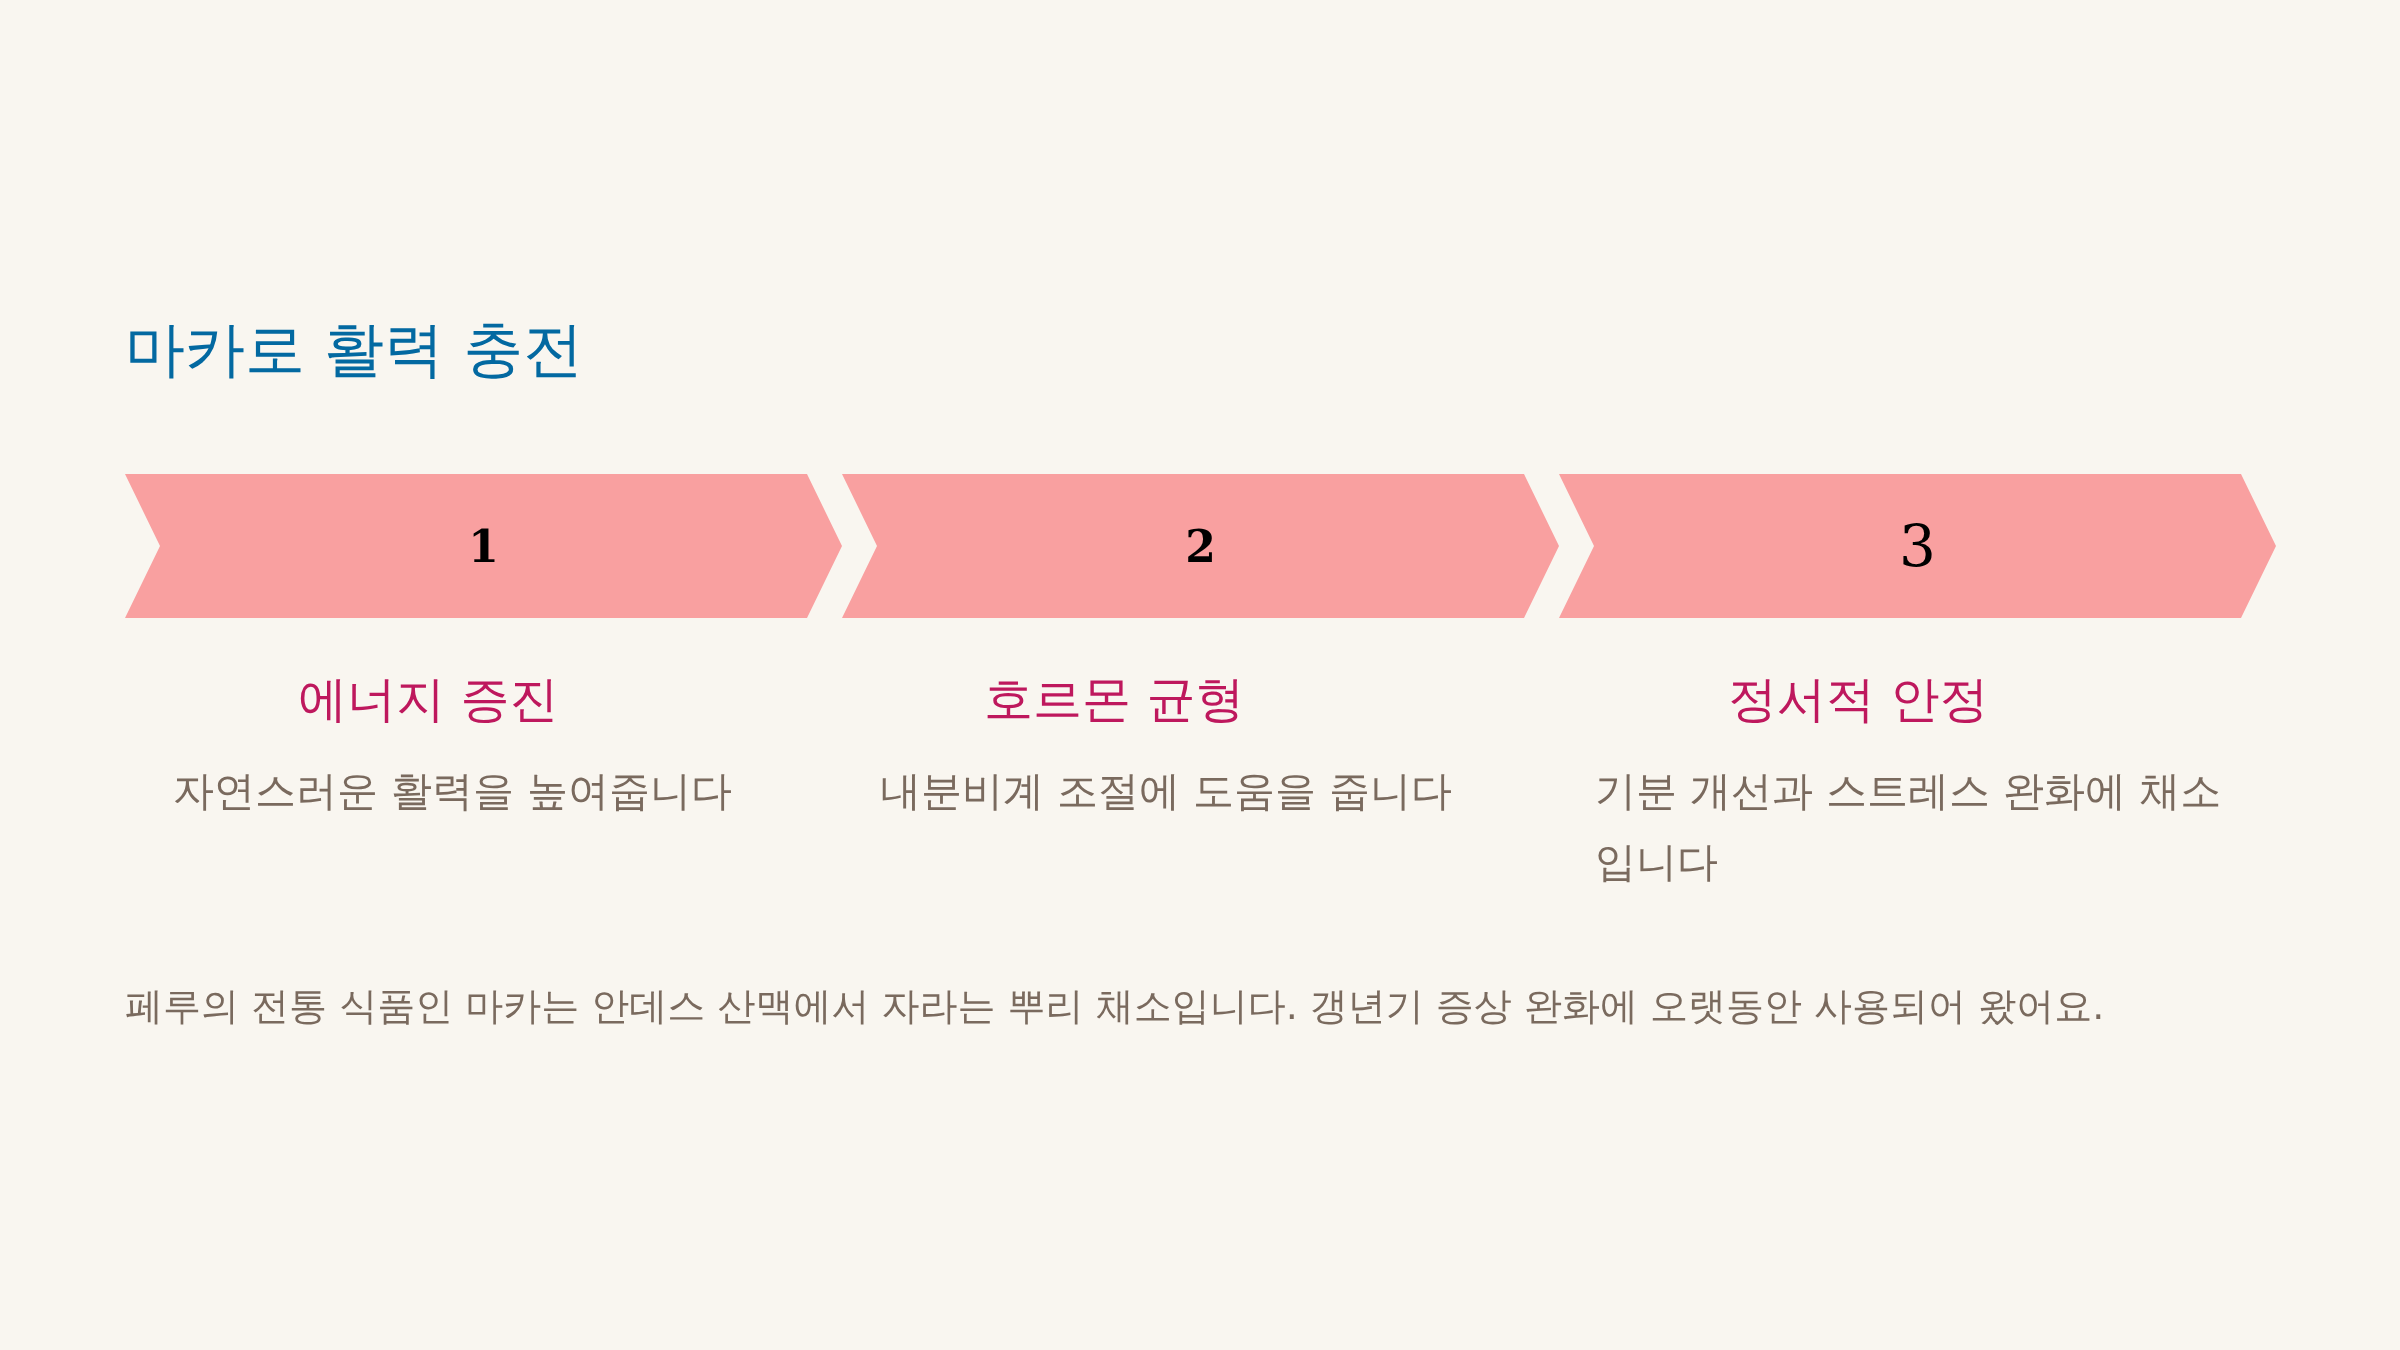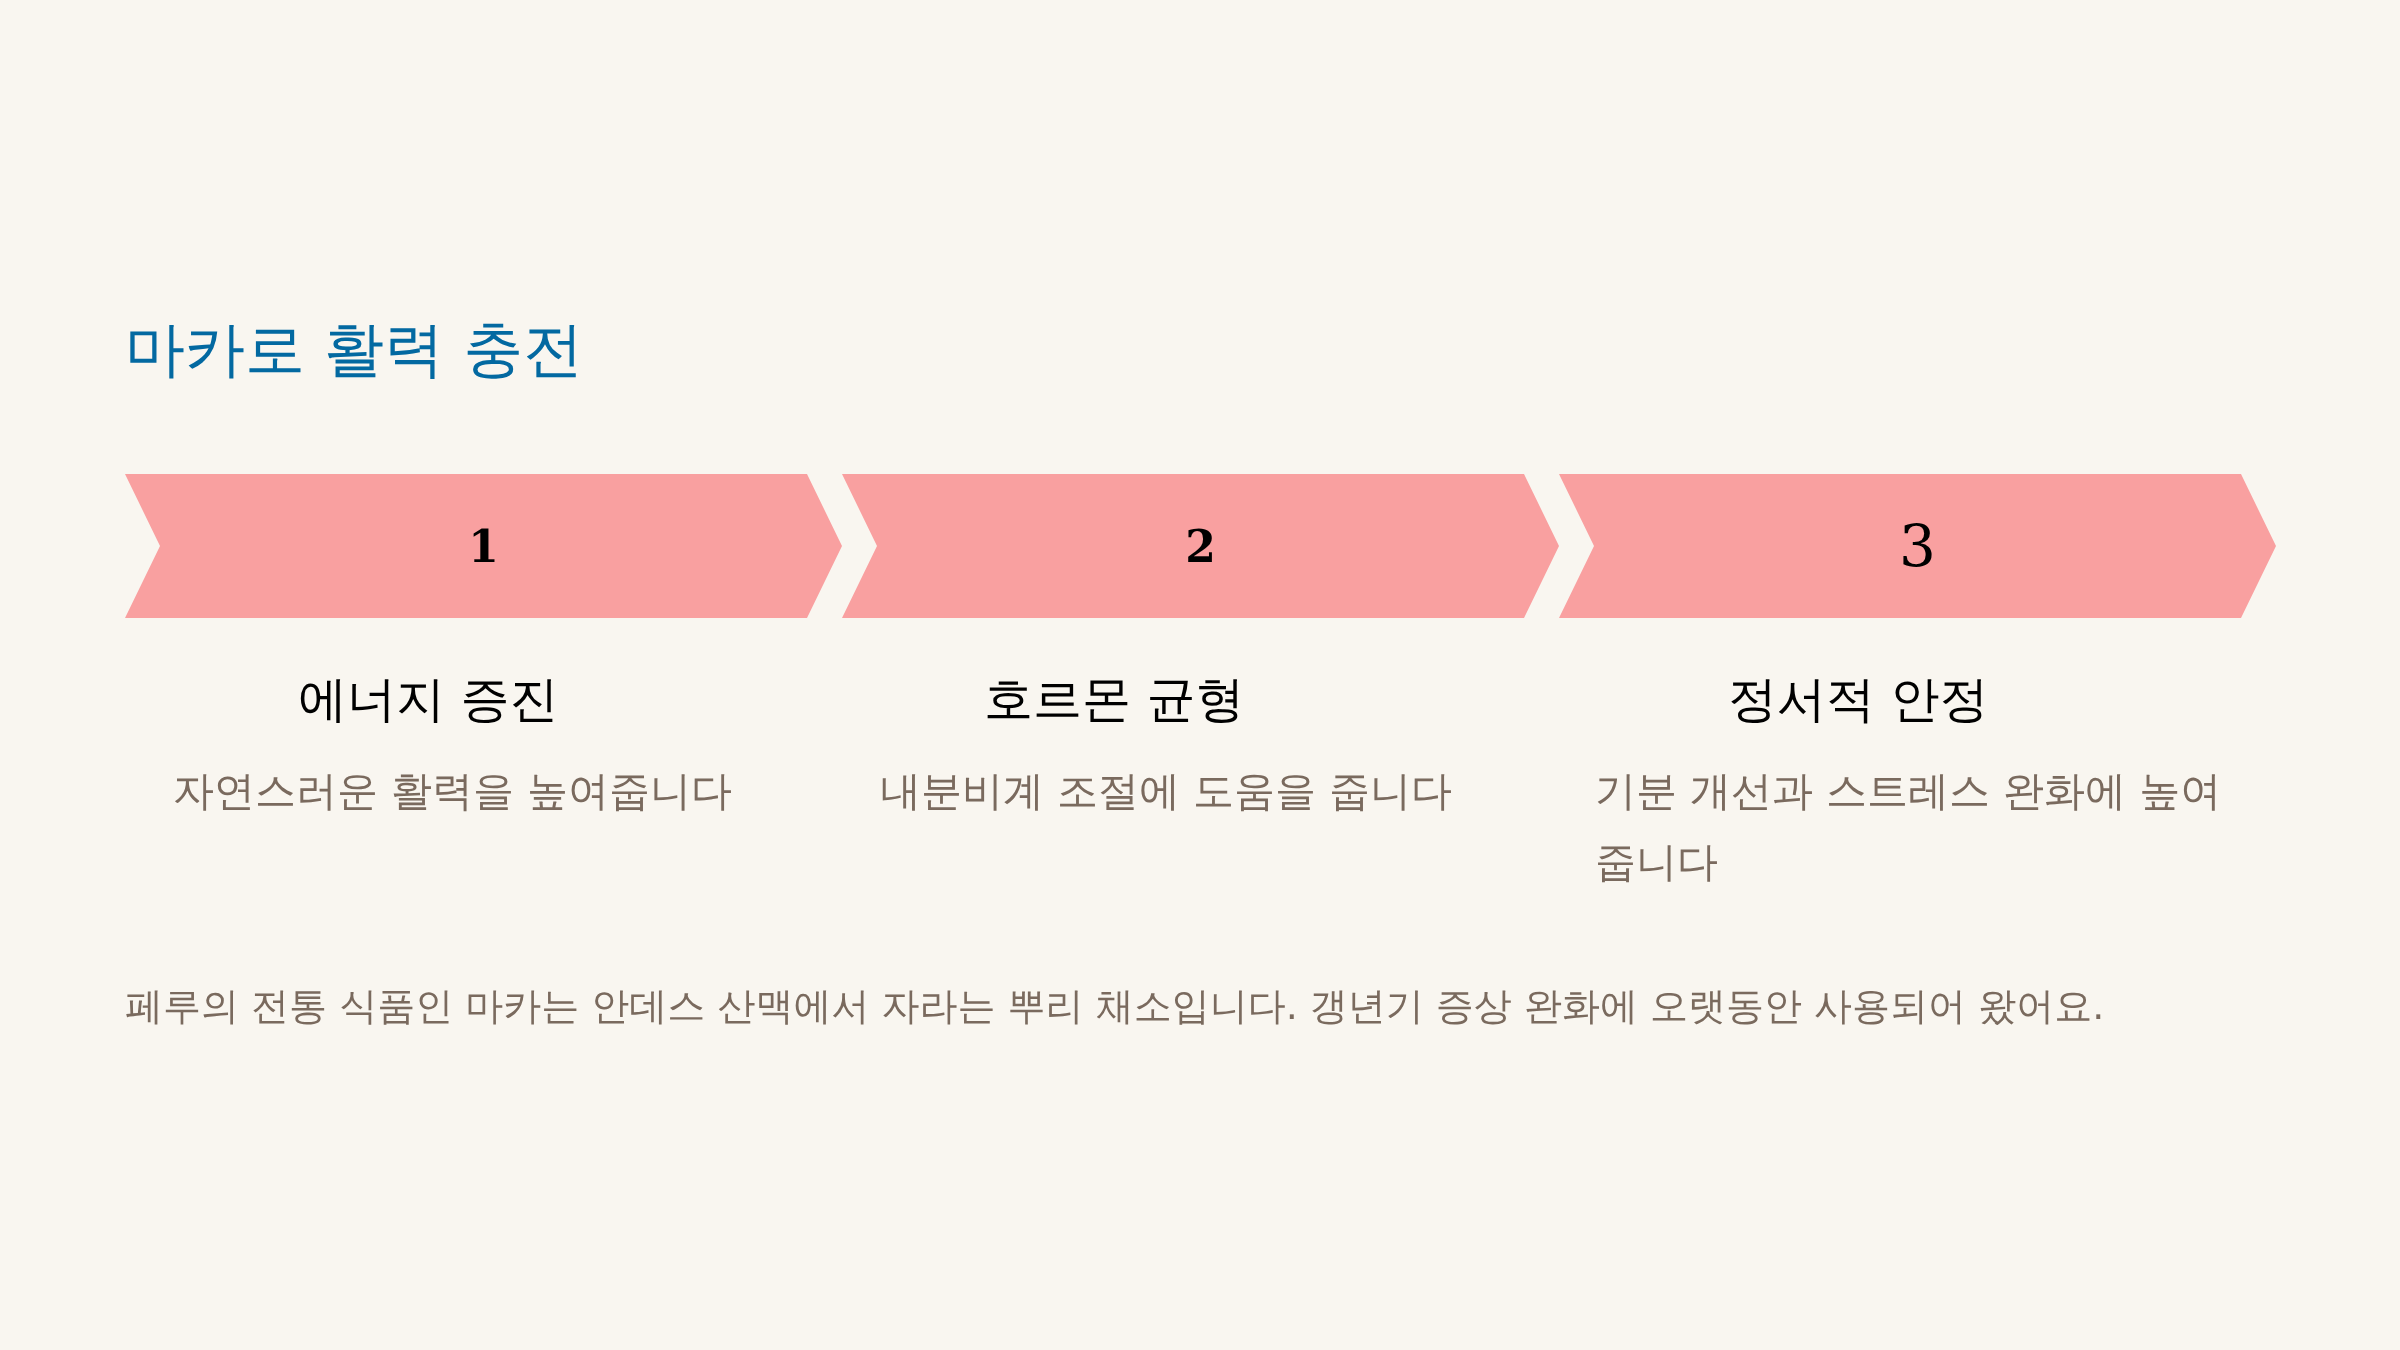--- a/index.html
+++ b/index.html
@@ -19,21 +19,21 @@
   .num {
     position: absolute; top: 474px; height: 144px;
     display: flex; align-items: center; justify-content: center;
     font-family: "DejaVu Serif", "Liberation Serif", serif;
     color: #000;
   }
   .num.bold { font-weight: bold; font-size: 44px; }
   .num.light { font-weight: normal; font-size: 58px; }
   .heading {
     top: 670px; font-size: 49px; line-height: 60px;
-    color: #000000; white-space: nowrap;
+    color: #be185d; white-space: nowrap;
   }
   .desc {
     top: 756px; font-size: 41px; line-height: 71px;
     color: #7a6a5e;
   }
   .desc.nowrap { white-space: nowrap; }
   .footer {
     left: 125px; top: 985px;
     font-size: 38px; line-height: 42px;
     color: #7a6a5e; white-space: nowrap;
@@ -53,15 +53,15 @@
 <div class="num bold" style="left:160px; width:647px;">1</div>
 <div class="num bold" style="left:877px; width:647px;">2</div>
 <div class="num light" style="left:1594px; width:647px;">3</div>
 
 <div class="abs heading" style="left:298px;">에너지 증진</div>
 <div class="abs heading" style="left:984px;">호르몬 균형</div>
 <div class="abs heading" style="left:1728px;">정서적 안정</div>
 
 <div class="abs desc nowrap" style="left:173px;">자연스러운 활력을 높여줍니다</div>
 <div class="abs desc nowrap" style="left:880px;">내분비계 조절에 도움을 줍니다</div>
-<div class="abs desc" style="left:1595px; width:650px;">기분 개선과 스트레스 완화에 높여줍니다</div>
+<div class="abs desc" style="left:1595px; width:650px;">기분 개선과 스트레스 완화에 채소입니다</div>
 
 <div class="abs footer">페루의 전통 식품인 마카는 안데스 산맥에서 자라는 뿌리 채소입니다. 갱년기 증상 완화에 오랫동안 사용되어 왔어요.</div>
 
 </body></html>

